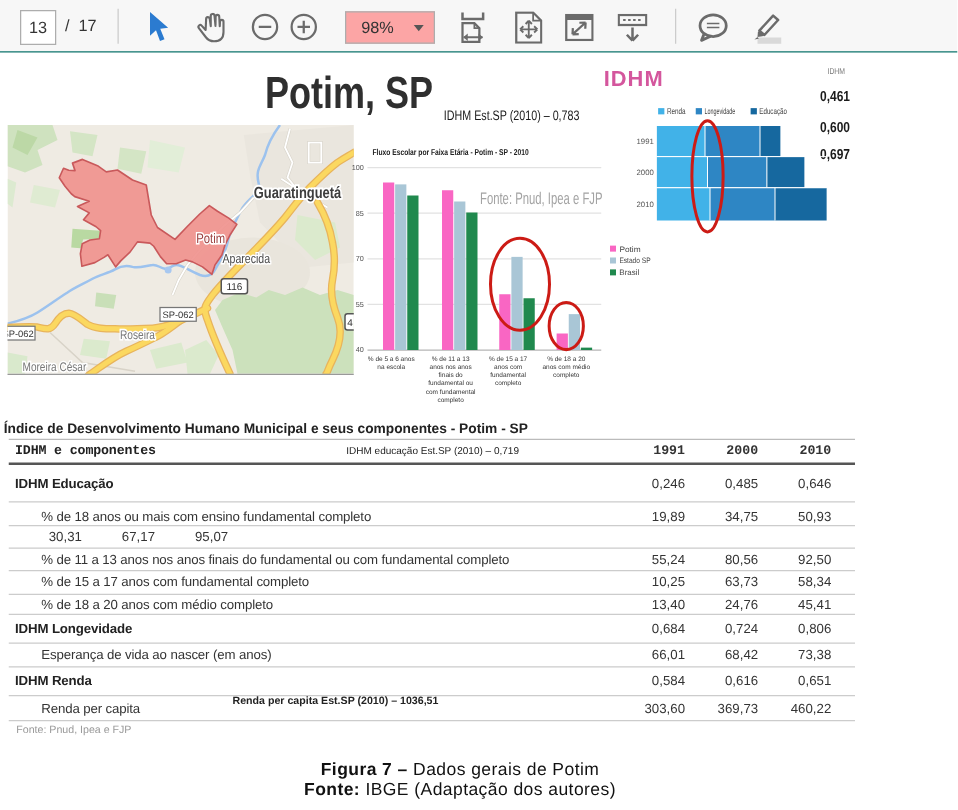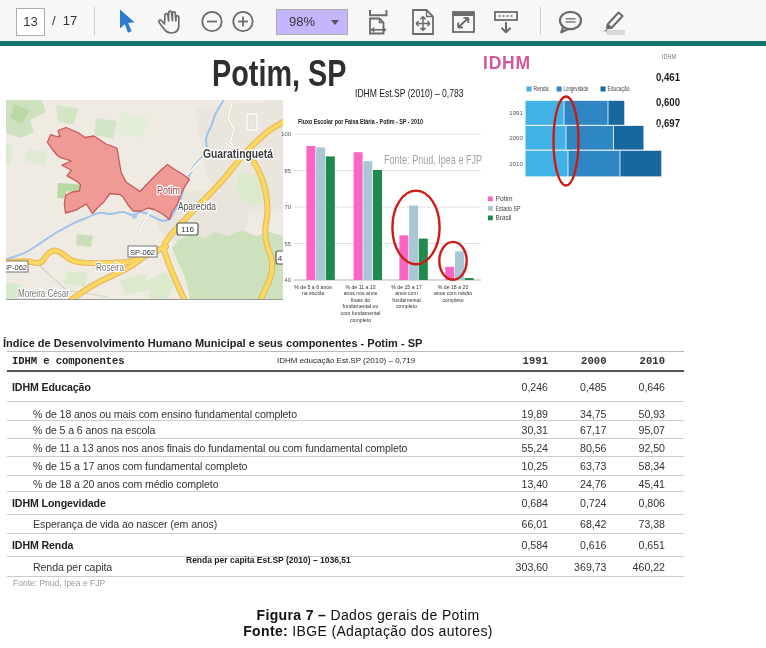--- a/index.html
+++ b/index.html
@@ -1,22 +1,22 @@
 <!DOCTYPE html>
 <html><head>
 <meta charset="utf-8">
 <style>
 html,body{margin:0;padding:0;width:766px;height:648px;background:#fff;overflow:hidden;}
 body{font-family:"Liberation Sans",sans-serif;position:relative;}
 .abs{position:absolute;}
-#toolbar{position:absolute;left:0;top:0;width:766px;height:41px;background:#f7f7f7;border-bottom:5px solid #0f766e;}
+#toolbar{position:absolute;left:0;top:0;width:766px;height:41px;background:#f7f7f7;border-bottom:1px solid #0f766e;}
 #pagebox{position:absolute;left:16px;top:8px;width:27px;height:26px;background:#fff;border:1px solid #adadad;text-align:center;font-size:13px;color:#333;line-height:26px;}
 #pg-total{position:absolute;left:52px;top:0;height:41px;line-height:41px;font-size:13px;color:#333;}
 .vsep{position:absolute;top:7px;height:28px;width:1px;background:#ccc;}
-#zoombox{position:absolute;left:276px;top:9px;width:70px;height:24px;background:#c4b5fd;border:1px solid #adadad;}
+#zoombox{position:absolute;left:276px;top:9px;width:70px;height:24px;background:#fca5a5;border:1px solid #adadad;}
 #zoombox span{position:absolute;left:12px;top:0;line-height:23px;font-size:13px;color:#333;}
 #zoombox .tri{position:absolute;right:8px;top:10px;width:0;height:0;border-left:4px solid transparent;border-right:4px solid transparent;border-top:5px solid #555;}
 #tablewrap{border-top:1px solid #bbb;font-size:10.6px;color:#333;}
 .trow{display:flex;align-items:center;border-bottom:1px solid #ccc;box-sizing:border-box;}
 .trow.th{border-bottom:2px solid #555;}
 .lbl{flex:1;padding-left:26px;white-space:nowrap;letter-spacing:-0.1px;}
 .lbl.b{font-weight:bold;color:#222;}
 .v{width:58.5px;text-align:right;flex:none;}
 .v.b{font-weight:bold;}
 .trow .v:nth-of-type(4){margin-right:19px;}
@@ -285,21 +285,20 @@
       <div class="v">0,485</div>
       <div class="v">0,646</div>
     </div>
   <div class="trow" style="height:19px;align-items:flex-end;">
       <div class="lbl">% de 18 anos ou mais com ensino fundamental completo</div>
       <div class="v">19,89</div>
       <div class="v">34,75</div>
       <div class="v">50,93</div>
     </div>
   <div class="trow" style="height:18px;">
-      <div class="lbl">% de 5 a 6 anos na escola</div>
       <div class="v">30,31</div>
       <div class="v">67,17</div>
       <div class="v">95,07</div>
     </div>
   <div class="trow" style="height:18px;">
       <div class="lbl">% de 11 a 13 anos nos anos finais do fundamental ou com fundamental completo</div>
       <div class="v">55,24</div>
       <div class="v">80,56</div>
       <div class="v">92,50</div>
     </div>

